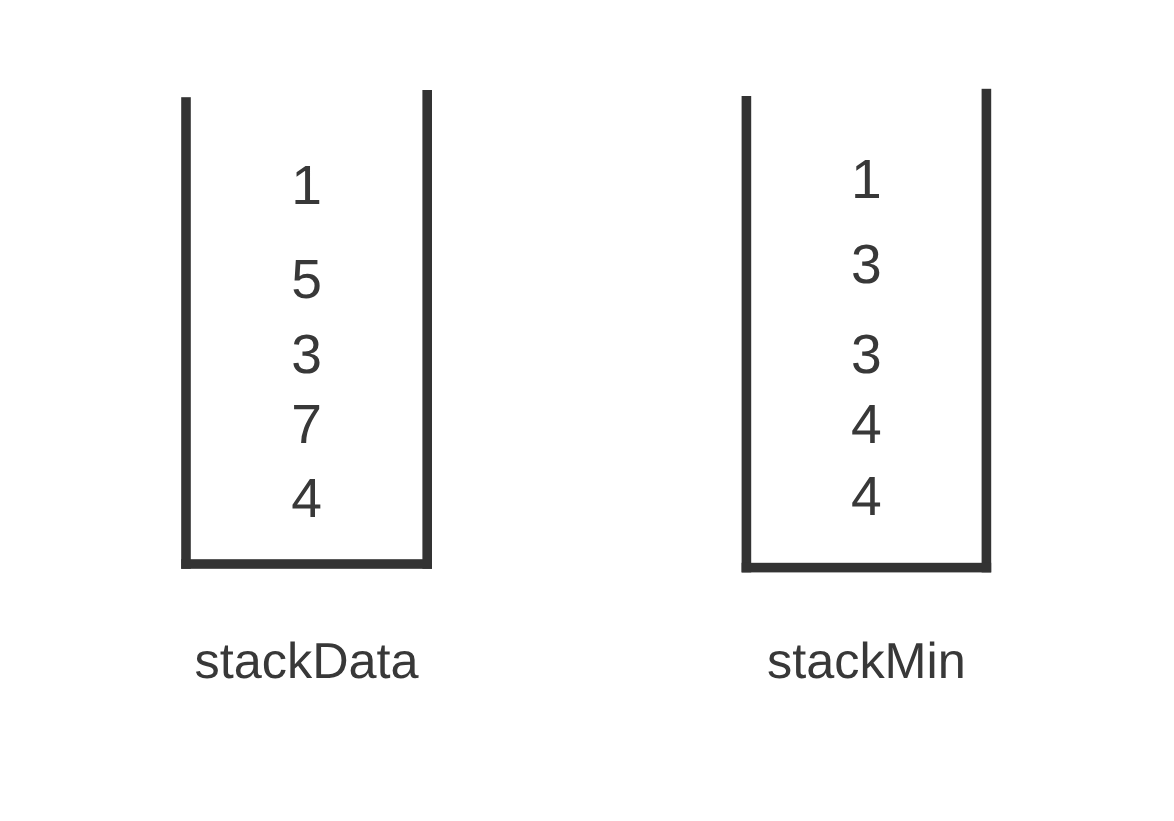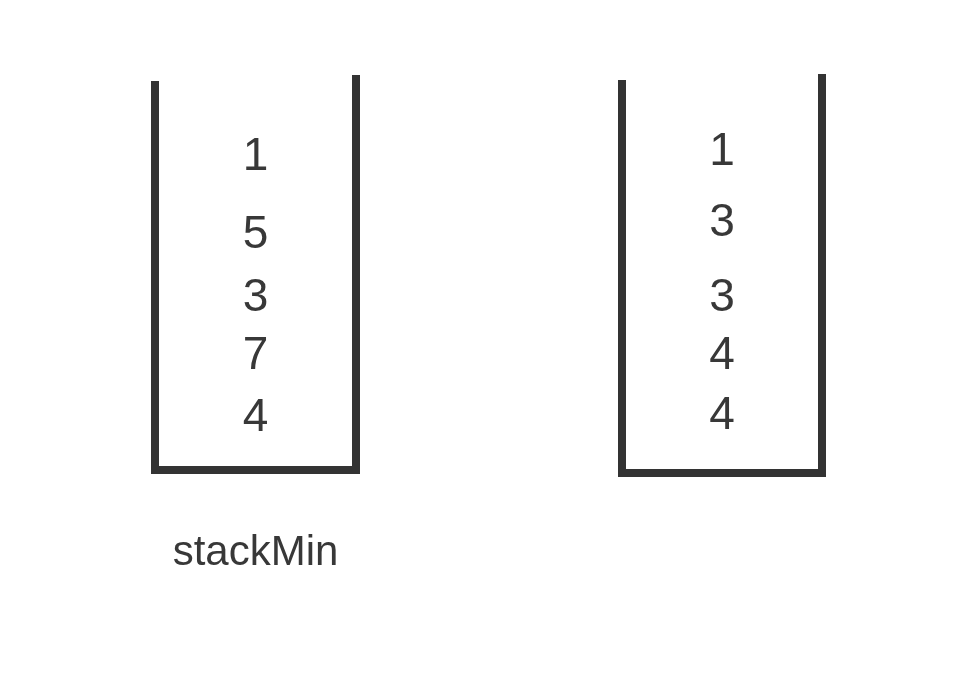--- a/index.html
+++ b/index.html
@@ -85,15 +85,16 @@
     <div class="wall wall-left"></div>
     <div class="wall wall-right"></div>
     <div class="wall wall-base"></div>
     <span class="val v0">1</span>
     <span class="val v1">3</span>
     <span class="val v2">3</span>
     <span class="val v3">4</span>
     <span class="val v4">4</span>
   </div>
 
-  <div class="stack-label label-0">stackMin</div>
+  <div class="stack-label label-0">stackData</div>
+  <div class="stack-label label-1">stackMin</div>
 
 </div>
 
 </body></html>

